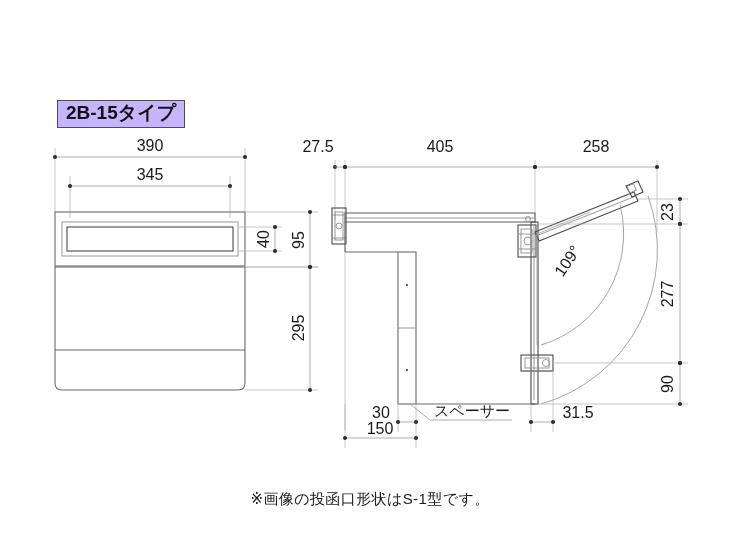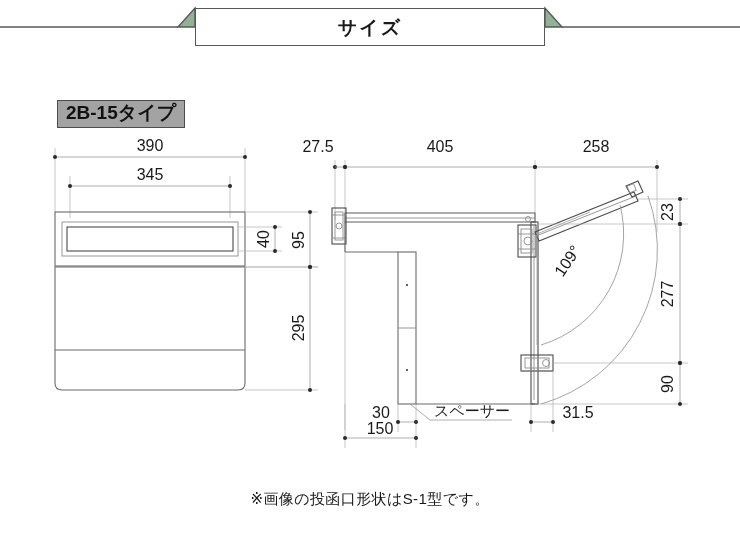--- a/index.html
+++ b/index.html
@@ -44,21 +44,21 @@
     letter-spacing: 2px;
     line-height: 1;
   }
   
   #type-label {
     position: absolute;
     left: 57px;
     top: 100px;
     padding: 1px 8px 3px 8px;
     border: 1.5px solid #4d4d4d;
-    background: #a3a3a3;
+    background: #c4b5fd;
     z-index: 3;
   }
   #type-label span {
     font-size: 19px;
     font-weight: bold;
     color: #111111;
     line-height: 1.15;
     white-space: nowrap;
   }
   
@@ -92,35 +92,20 @@
     font-family: "Liberation Sans", "DejaVu Sans", sans-serif;
     font-size: 15px;
     fill: #1a1a1a;
   }
 </style>
 </head>
 <body>
 
 <div id="page">
 
-  <div id="banner-wrap">
-    <svg width="740" height="62" viewBox="0 0 740 62">
-
-      <line x1="0" y1="27" x2="178" y2="27" stroke="#555a57" stroke-width="1.6"></line>
-
-      <polygon points="178,27 195,8 195,27" fill="#93b193" stroke="#555a57" stroke-width="1.4"></polygon>
-
-      <polygon points="545,8 545,27 562,27" fill="#93b193" stroke="#555a57" stroke-width="1.4"></polygon>
-
-      <line x1="562" y1="27" x2="740" y2="27" stroke="#555a57" stroke-width="1.6"></line>
-    </svg>
-    <div id="banner-title">
-      <span>サイズ</span>
-    </div>
-  </div>
 
   <div id="type-label">
     <span>2B-15タイプ</span>
   </div>
 
   <svg id="drawing" viewBox="0 0 740 540">
 
     <defs>
       <style>
         .o  { fill:none; stroke:#6b6b6b; stroke-width:1.1; }

